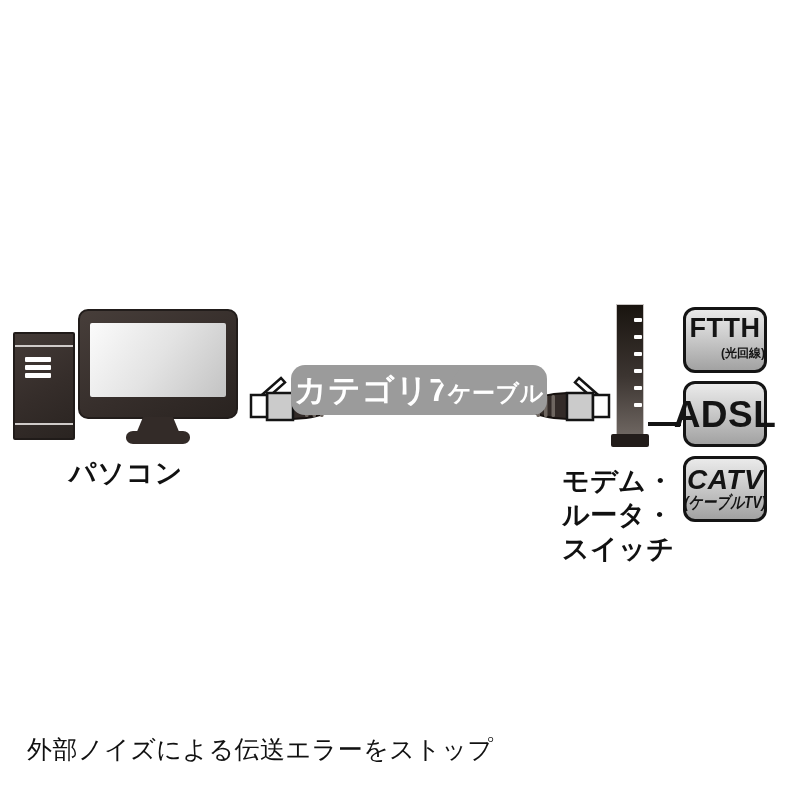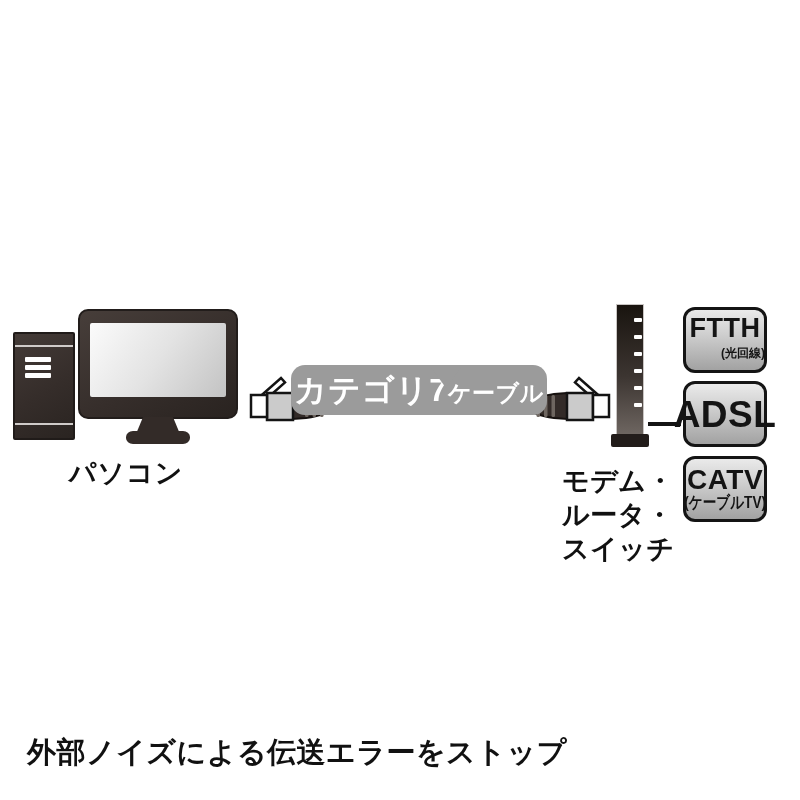--- a/index.html
+++ b/index.html
@@ -43,21 +43,21 @@
   
   .pc-label{
     left:51px;top:455px;width:150px;text-align:center;
     font-size:27px;font-weight:700;letter-spacing:1px;
   }
   .router-label{
     left:562px;top:456px;font-size:27px;font-weight:700;line-height:34px;
     letter-spacing:0.5px;white-space:nowrap;margin-top:8px;
   }
   .caption{
-    left:27px;top:733px;font-size:29px;font-weight:700;letter-spacing:0.5px;
+    left:27px;top:733px;font-size:25px;font-weight:400;letter-spacing:0.5px;
     white-space:nowrap;
   }
 
   
   .bubble{
     left:291px;top:318px;width:256px;height:50px;background:#9b9b9b;border-radius:14px;
     display:flex;align-items:baseline;justify-content:center;color:#ffffff;margin-top:47px;
   }
   .bubble-main{font-size:32px;font-weight:700;line-height:50px;letter-spacing:1px;}
   .bubble-sub{font-size:23px;font-weight:700;letter-spacing:0.5px;}
@@ -80,21 +80,21 @@
   .link-line{left:648px;top:422px;width:33px;height:4px;background:#141414;}
 
   
   .service-box{
     left:683px;width:84px;height:66px;box-sizing:border-box;
     border:3px solid #141414;border-radius:12px;
     background:linear-gradient(180deg,#eaeaea 0%,#cfcfcf 40%,#a2a2a2 100%);
     display:flex;flex-direction:column;align-items:center;justify-content:center;
     color:#141414;text-align:center;
   }
-  .box-ftth{top:307px;} .box-adsl{top:381px;} .box-catv{top:456px;}
+  .box-ftth{top:307px;} .box-adsl{top:381px;} .box-catv{top:456px;font-style:italic;}
   .service-name{font-size:27px;font-weight:800;line-height:27px;letter-spacing:0.5px;}
   .box-adsl .service-name{font-size:37px;}
   .box-catv .service-name{font-size:28px;}
   .service-sub{font-size:12px;font-weight:700;line-height:23px;white-space:nowrap;margin-left:36px;}
   .service-sub-condensed{
     font-size:17px;font-weight:700;line-height:20px;white-space:nowrap;
     display:inline-block;transform:scaleX(0.8);transform-origin:center;
   }
 </style>
 </head>

